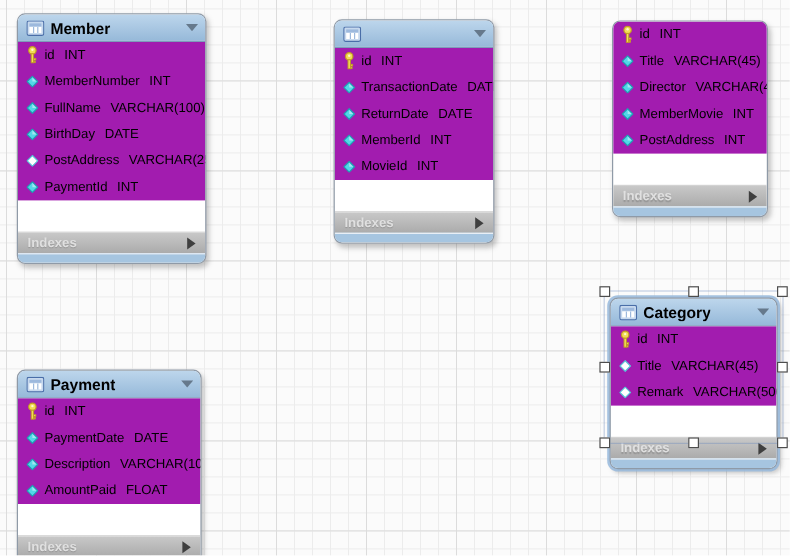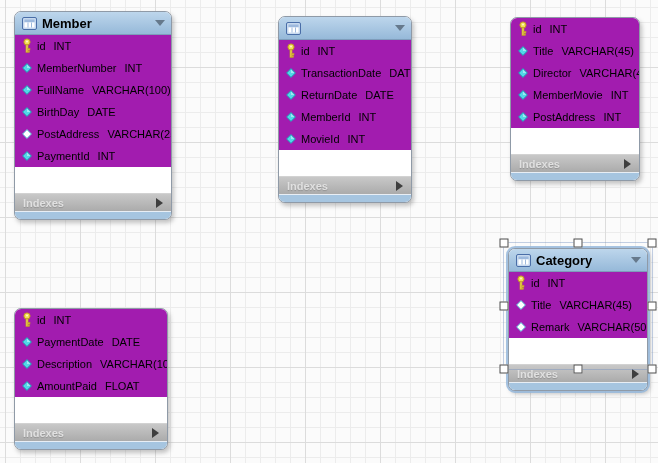--- a/index.html
+++ b/index.html
@@ -397,20 +397,33 @@
       <div class="handle tl"></div>
       <div class="handle tm"></div>
       <div class="handle tr"></div>
       <div class="handle ml"></div>
       <div class="handle mr"></div>
       <div class="handle bl"></div>
       <div class="handle bm"></div>
       <div class="handle br"></div>
     </div>
     <div class="table" style="left: 14px; top: 308px; width: 154px;">
+    <div class="thead">
+      <span class="ticon">
+        <svg width="15" height="13" viewBox="0 0 15 13">
+          <rect x="0.5" y="0.5" width="14" height="12" rx="1.5" fill="#c7d9ee" stroke="#4a6ea8"></rect>
+          <rect x="2.5" y="2.5" width="10" height="2.5" fill="#9db9dd"></rect>
+          <rect x="2.5" y="5.5" width="10" height="5" fill="#ffffff"></rect>
+          <line x1="6" y1="5.5" x2="6" y2="10.5" stroke="#9db9dd" stroke-width="1"></line>
+          <line x1="9.5" y1="5.5" x2="9.5" y2="10.5" stroke="#9db9dd" stroke-width="1"></line>
+        </svg>
+      </span>
+      <span class="ttitle">Payment</span>
+      <span class="tarrow"></span>
+    </div>
     <div class="tbody">
         <div class="trow">
     <span class="cicon">
   <svg width="10" height="16" viewBox="0 0 10 16">
     <circle cx="5" cy="4" r="3.1" fill="var(--key-fill)" stroke="var(--key-stroke)"></circle>
     <circle cx="5" cy="3.4" r="1" fill="#fff8cf"></circle>
     <rect x="4" y="6.8" width="2" height="7.5" fill="var(--key-fill)" stroke="var(--key-stroke)" stroke-width="0.8"></rect>
     <rect x="6" y="10.6" width="1.9" height="1.4" fill="var(--key-fill)" stroke="var(--key-stroke)" stroke-width="0.7"></rect>
     <rect x="6" y="12.8" width="1.4" height="1.4" fill="var(--key-fill)" stroke="var(--key-stroke)" stroke-width="0.7"></rect>
   </svg>

